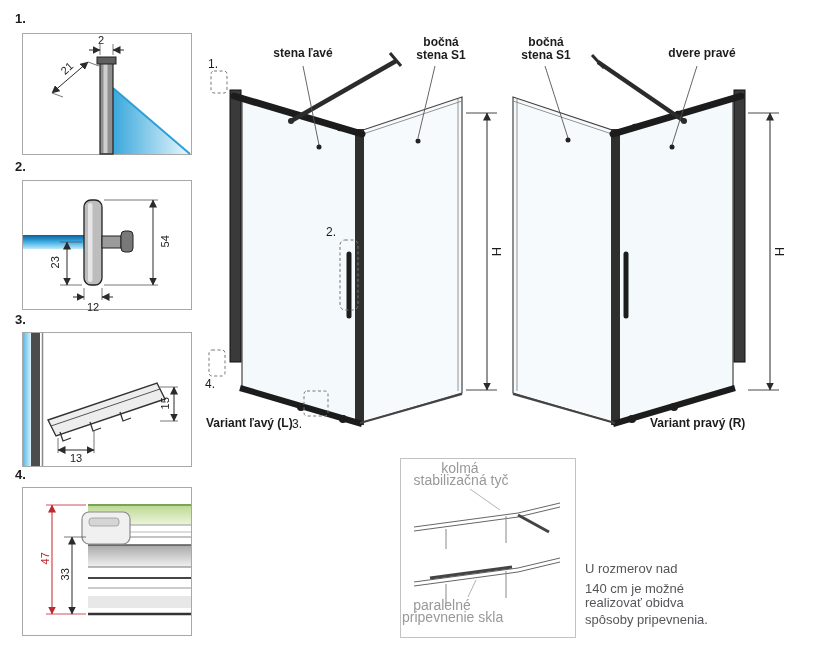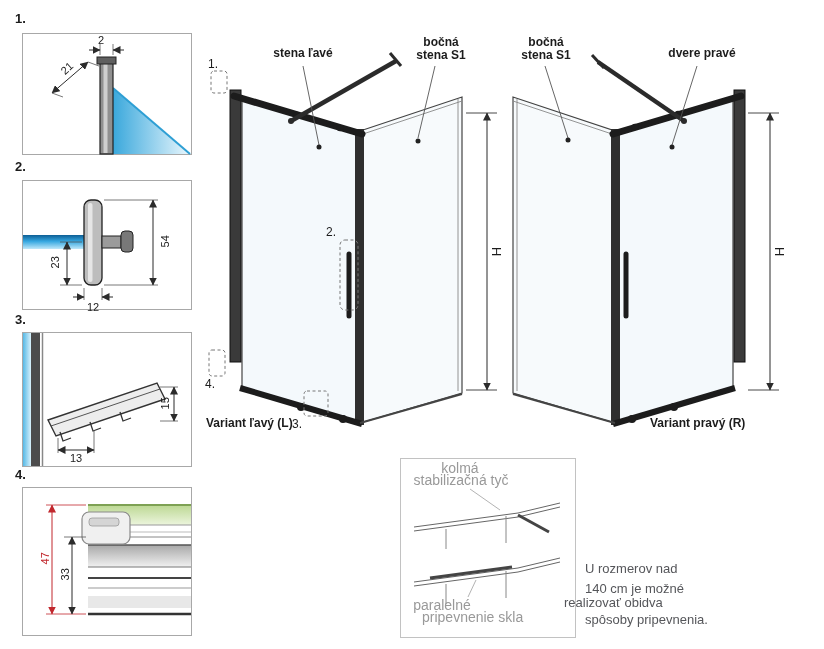--- a/index.html
+++ b/index.html
@@ -270,20 +270,20 @@
 
   <div class="t b ctr" style="left:515px;top:36px;width:62px">bočná</div>
   <div class="t b ctr" style="left:515px;top:49px;width:62px">stena S1</div>
   <div class="t b ctr" style="left:659px;top:47px;width:86px">dvere pravé</div>
   <div class="t h ctr rot" style="left:772px;top:244px;width:16px">H</div>
   <div class="t b" style="left:650px;top:417px">Variant pravý (R)</div>
 
   <div class="t gray ctr" style="left:428px;top:460px;width:64px">kolmá</div>
   <div class="t gray ctr" style="left:413px;top:472px;width:96px">stabilizačná tyč</div>
   <div class="t gray ctr" style="left:410px;top:597px;width:64px">paralelné</div>
-  <div class="t gray ctr" style="left:422px;top:609px;width:92px">pripevnenie skla</div>
+  <div class="t gray ctr" style="left:402px;top:609px;width:92px">pripevnenie skla</div>
 
   <div class="t note" style="left:585px;top:562px">U rozmerov nad</div>
   <div class="t note" style="left:585px;top:582px">140 cm je možné</div>
-  <div class="t note" style="left:564px;top:596px">realizovať obidva</div>
+  <div class="t note" style="left:585px;top:596px">realizovať obidva</div>
   <div class="t note" style="left:585px;top:613px">spôsoby pripevnenia.</div>
 
 </div>
 
 </body></html>

